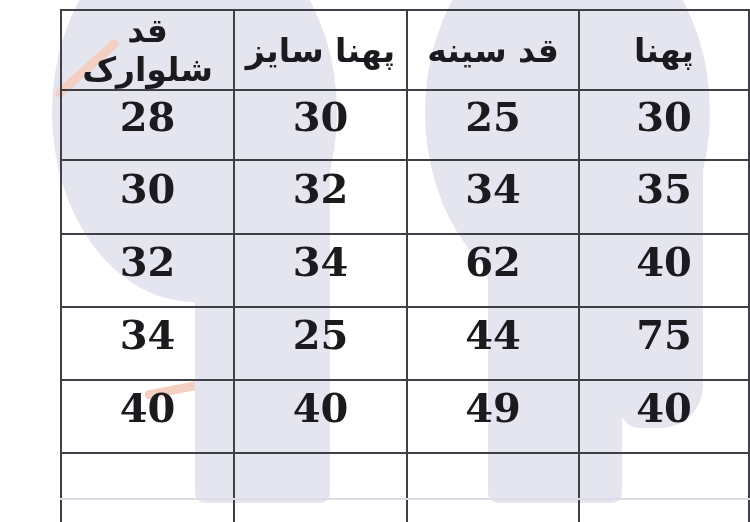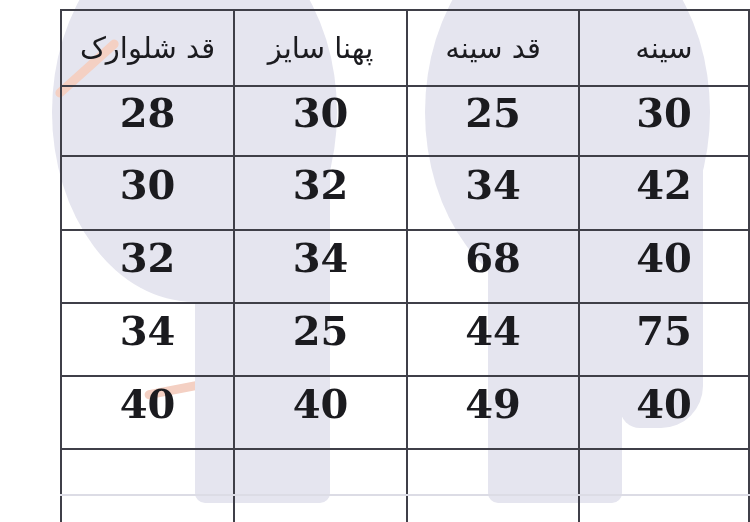--- a/index.html
+++ b/index.html
@@ -22,21 +22,21 @@
   table.size-chart {
     position:absolute; left:60px; top:9px; width:688px;
     border-collapse:collapse; table-layout:fixed; direction:rtl;
   }
   .size-chart th, .size-chart td {
     border:2px solid #3f3f48;
     text-align:center; vertical-align:middle;
     color:#1b1b1f; padding:0; overflow:hidden;
   }
   .size-chart th {
-    height:74px; font-size:29px; font-weight:normal;
+    height:74px; font-size:33px; font-weight:bold;
     font-family:"DejaVu Sans", sans-serif;
     margin-left:22px;
   }
   .size-chart td {
     font-family:"DejaVu Serif", serif; font-weight:bold;
     font-size:40px; padding-bottom:18px;
   }
   tr.light-bottom td { border-bottom-color:#dcdce5; }
   tr.partial td { border-top-color:#dcdce5; border-bottom:none; }
 </style>
@@ -57,42 +57,42 @@
 
   <table class="size-chart" dir="rtl">
     <colgroup>
       <col style="width:170px">
       <col style="width:172px">
       <col style="width:173px">
       <col style="width:173px">
     </colgroup>
     <thead>
       <tr>
-        <th>سینه</th>
+        <th>پهنا</th>
         <th>قد سینه</th>
         <th>پهنا سایز</th>
         <th>قد شلوارک</th>
       </tr>
     </thead>
     <tbody id="chart-body">
         <tr style="height: 70px;">
           <td>30</td>
           <td>25</td>
           <td>30</td>
           <td>28</td>
         </tr>
         <tr style="height: 74px;">
-          <td>42</td>
+          <td>35</td>
           <td>34</td>
           <td>32</td>
           <td>30</td>
         </tr>
         <tr style="height: 73px;">
           <td>40</td>
-          <td>68</td>
+          <td>62</td>
           <td>34</td>
           <td>32</td>
         </tr>
         <tr style="height: 73px;">
           <td>75</td>
           <td>44</td>
           <td>25</td>
           <td>34</td>
         </tr>
         <tr style="height: 73px;">

